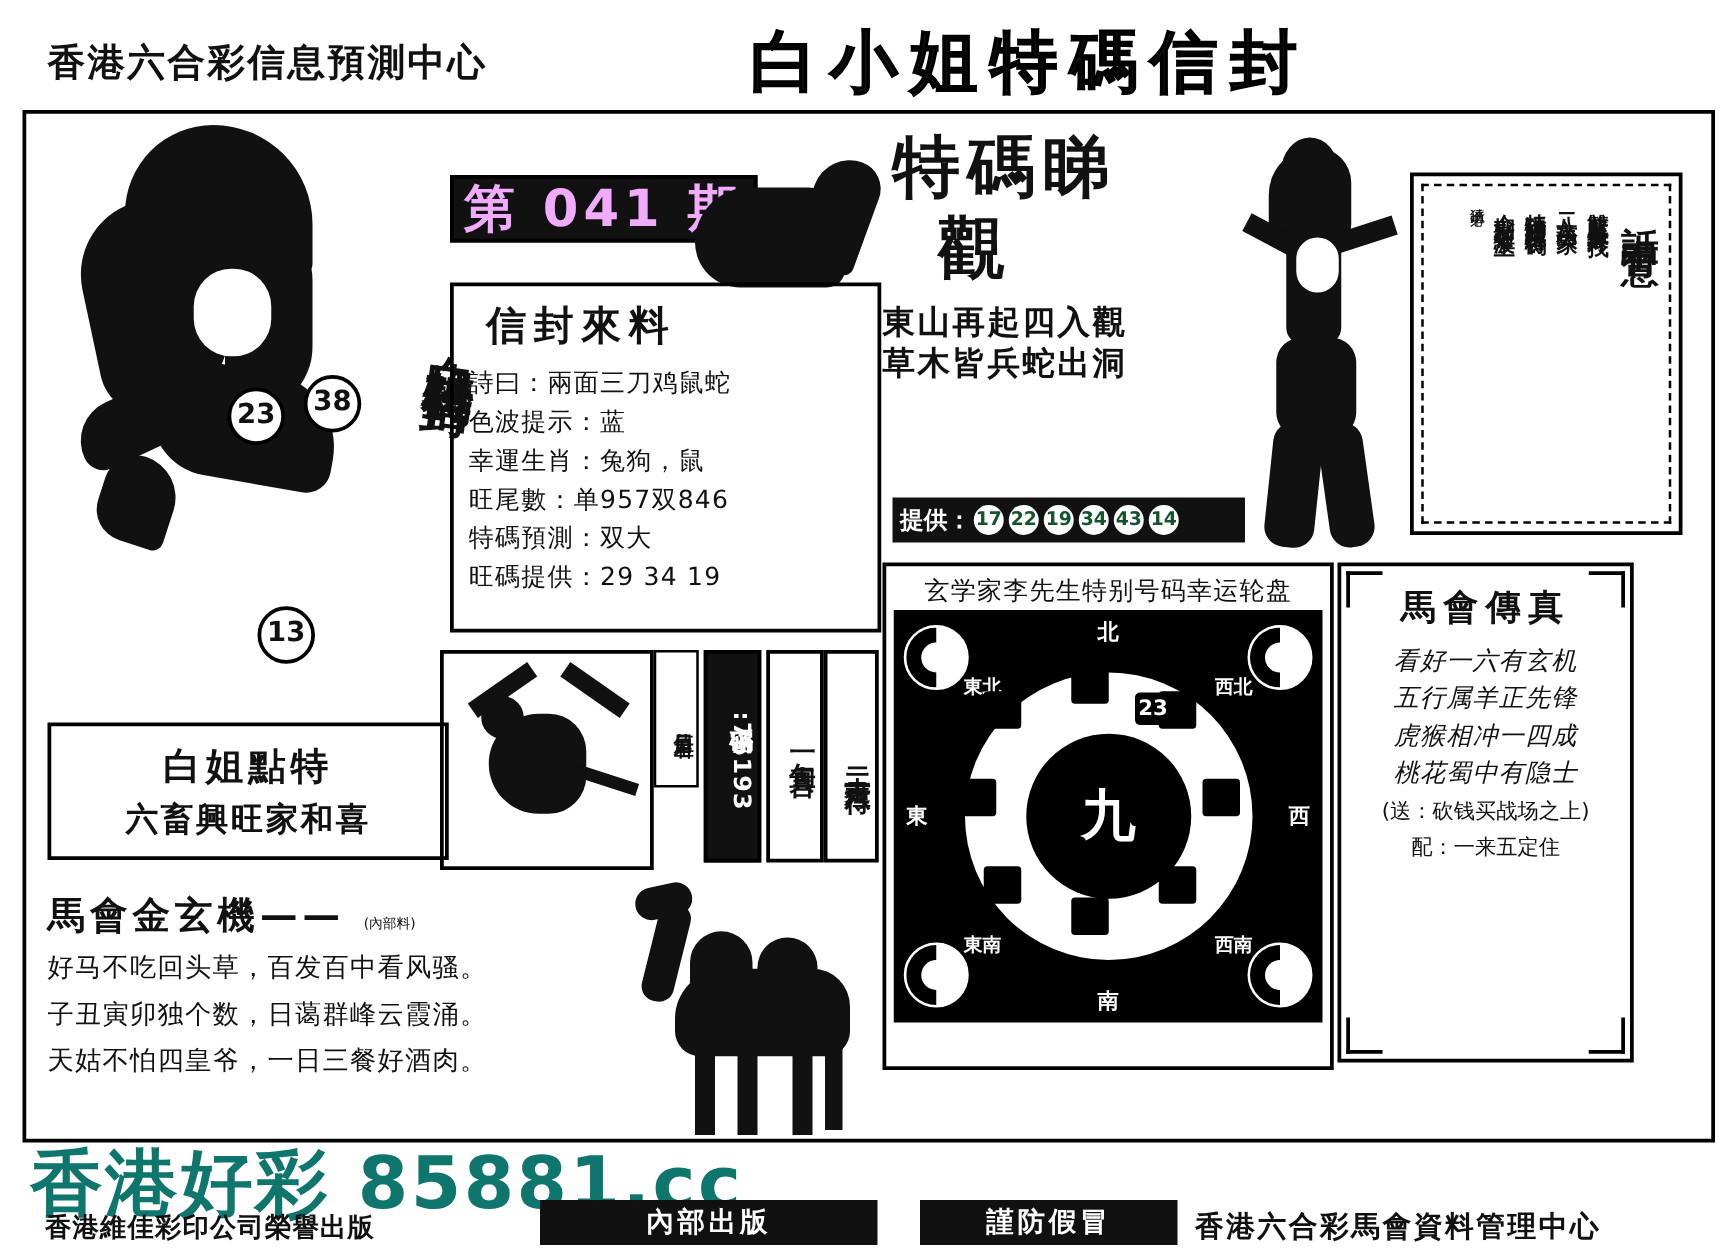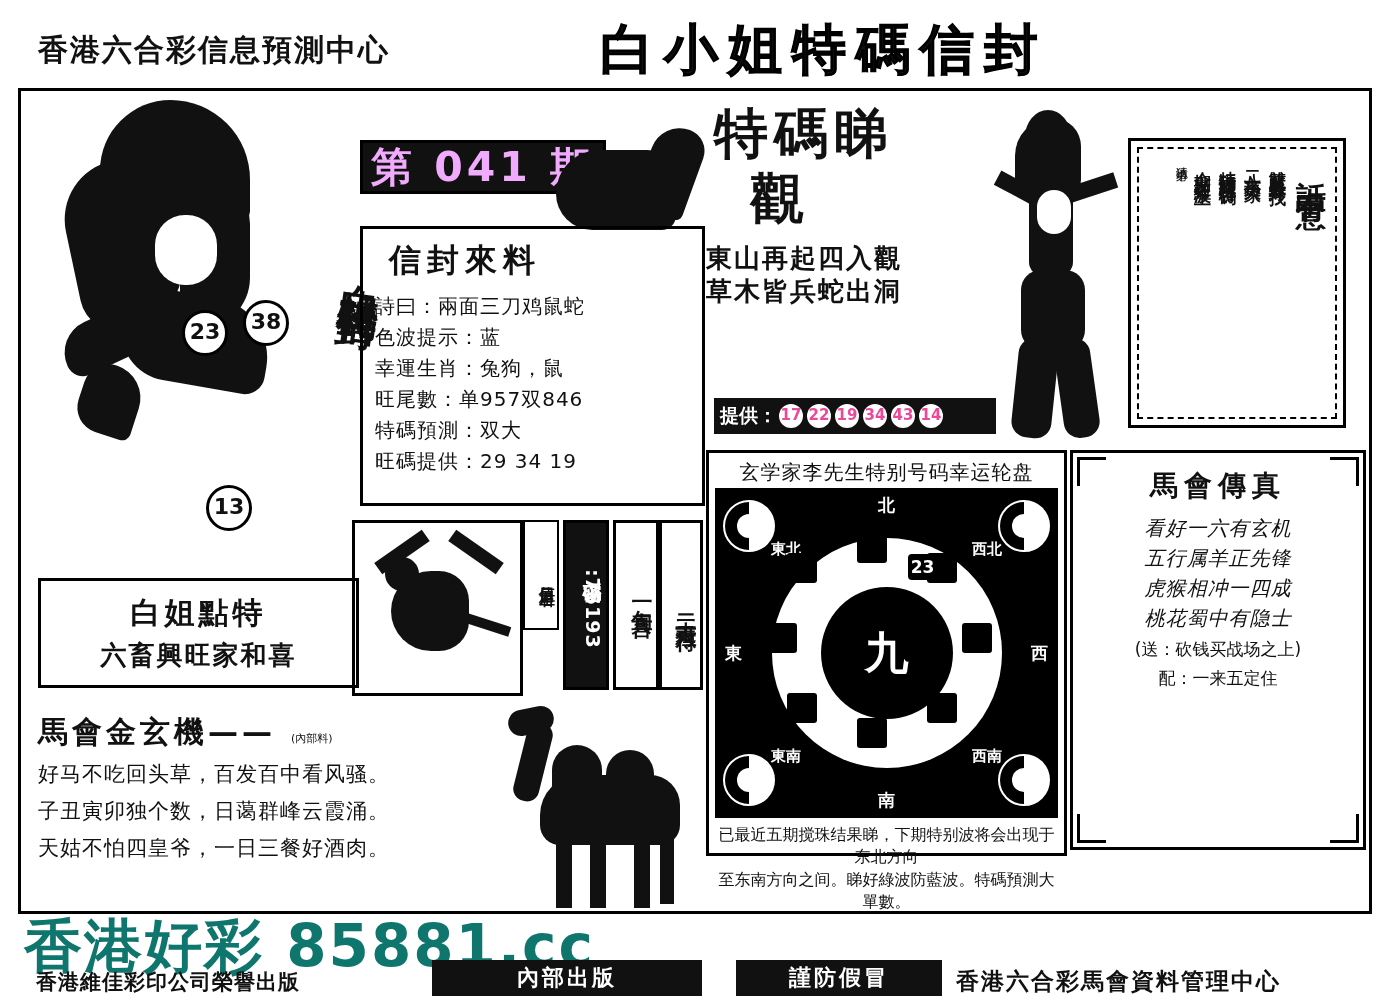--- a/index.html
+++ b/index.html
@@ -56,21 +56,21 @@
            padding-top:6px;box-sizing:border-box;letter-spacing:3px;}
   
   #temaBox{left:706px;top:98px;width:300px;height:340px;}
   #tema-t1{font-size:54px;font-weight:bold;letter-spacing:6px;margin-left:8px;}
   #tema-t2{font-size:54px;font-weight:bold;margin-left:44px;margin-top:-8px;}
   #tema-p{font-size:26px;font-weight:bold;line-height:1.25;margin-top:6px;letter-spacing:2px;}
   #tigong{left:714px;top:398px;width:282px;height:36px;background:#111;color:#fff;
           display:flex;align-items:center;font-size:19px;font-weight:bold;padding-left:6px;
           box-sizing:border-box;}
   .wball{display:inline-block;width:24px;height:24px;line-height:22px;border-radius:50%;
-         background:#fff;color:#ec4899;text-align:center;font-size:15px;font-weight:bold;
+         background:#fff;color:#14532d;text-align:center;font-size:15px;font-weight:bold;
          margin:0 2px;}
   
   #lady{left:985px;top:110px;width:165px;height:330px;}
   
   #stamp{left:1128px;top:138px;width:218px;height:290px;border:3px solid #000;padding:6px;
          box-sizing:border-box;}
   #stampin{width:100%;height:100%;border:2px dashed #000;display:flex;flex-direction:row-reverse;
            justify-content:flex-start;padding:8px 4px;box-sizing:border-box;}
   #stamp .big{writing-mode:vertical-rl;font-size:30px;font-weight:bold;letter-spacing:6px;}
   #stamp .col{writing-mode:vertical-rl;font-size:17px;font-weight:bold;letter-spacing:3px;
@@ -87,21 +87,21 @@
             margin-left:-12px;border-radius:50%;background:#fff;}
   .wtxt{position:absolute;color:#fff;font-weight:bold;font-size:17px;}
   #ring{position:absolute;left:50%;top:50%;width:230px;height:230px;margin:-115px 0 0 -115px;
         border-radius:50%;background:#fff;}
   #ring-in{position:absolute;left:50%;top:50%;width:132px;height:132px;margin:-66px 0 0 -66px;
            border-radius:50%;background:#000;}
   .seg{position:absolute;left:50%;top:50%;width:30px;height:30px;margin:-15px 0 0 -15px;
        background:#000;border-radius:3px;}
   #wheel-note{font-size:16px;line-height:1.4;padding:0 8px 4px;text-align:center;}
   
-  #chuanzhen{left:1070px;top:450px;width:296px;height:400px;border:3px solid #000;
+  #chuanzhen{left:1070px;top:450px;width:237px;height:400px;border:3px solid #000;
              padding:8px;box-sizing:border-box;}
   #chuanzhen h3{margin:6px 0 8px;text-align:center;font-size:28px;font-weight:bold;letter-spacing:6px;}
   #chuanzhen .ln{font-size:20px;line-height:1.5;text-align:center;letter-spacing:1px;font-style:italic;}
   #chuanzhen .sm{font-size:17px;line-height:1.45;text-align:center;margin-top:4px;}
   .corner{position:absolute;width:26px;height:26px;border:3px solid #000;}
   
   #watermark{left:24px;top:908px;font-size:58px;font-weight:bold;color:#0f766e;letter-spacing:2px;
              font-family:"DejaVu Sans","Liberation Sans",sans-serif;}
   #foot-left{left:36px;top:968px;font-size:21px;font-weight:bold;letter-spacing:1px;}
   #foot-b1{left:432px;top:960px;width:270px;height:36px;background:#111;color:#fff;
@@ -256,24 +256,20 @@
       <div class="seg" style="transform:translate(90px,-15px);"></div>
       <div class="seg" style="transform:translate(55px,55px);"></div>
       <div class="seg" style="transform:translate(-15px,80px);"></div>
       <div class="seg" style="transform:translate(-85px,55px);"></div>
       <div class="seg" style="transform:translate(-105px,-15px);"></div>
       <div class="seg" style="transform:translate(-85px,-85px);"></div>
       <div style="position:absolute;left:136px;top:16px;width:30px;height:26px;background:#000;color:#fff;
                   font-size:17px;font-weight:bold;text-align:center;line-height:26px;border-radius:4px;">23</div>
     </div>
   </div>
-  <div id="wheel-note">
-    <div>已最近五期搅珠结果睇，下期特别波将会出现于东北方向</div>
-    <div>至东南方向之间。睇好綠波防藍波。特碼預測大單數。</div>
-  </div>
 </div>
 
 <div class="abs" id="chuanzhen">
   <div class="corner" style="left:4px;top:4px;border-right:none;border-bottom:none;"></div>
   <div class="corner" style="right:4px;top:4px;border-left:none;border-bottom:none;"></div>
   <div class="corner" style="left:4px;bottom:4px;border-right:none;border-top:none;"></div>
   <div class="corner" style="right:4px;bottom:4px;border-left:none;border-top:none;"></div>
   <h3>馬會傳真</h3>
   <div class="ln">看好一六有玄机</div>
   <div class="ln">五行属羊正先锋</div>

